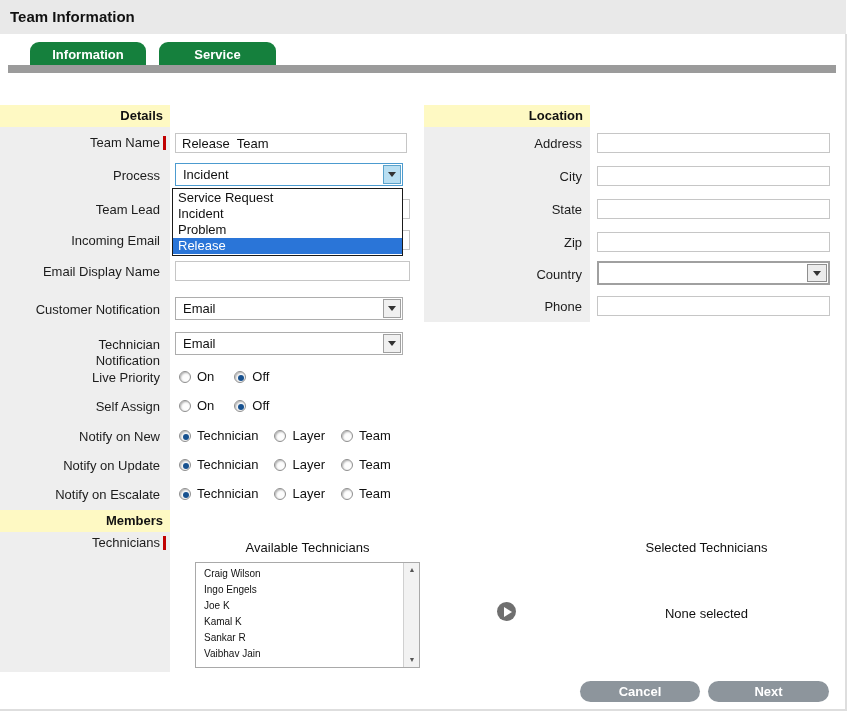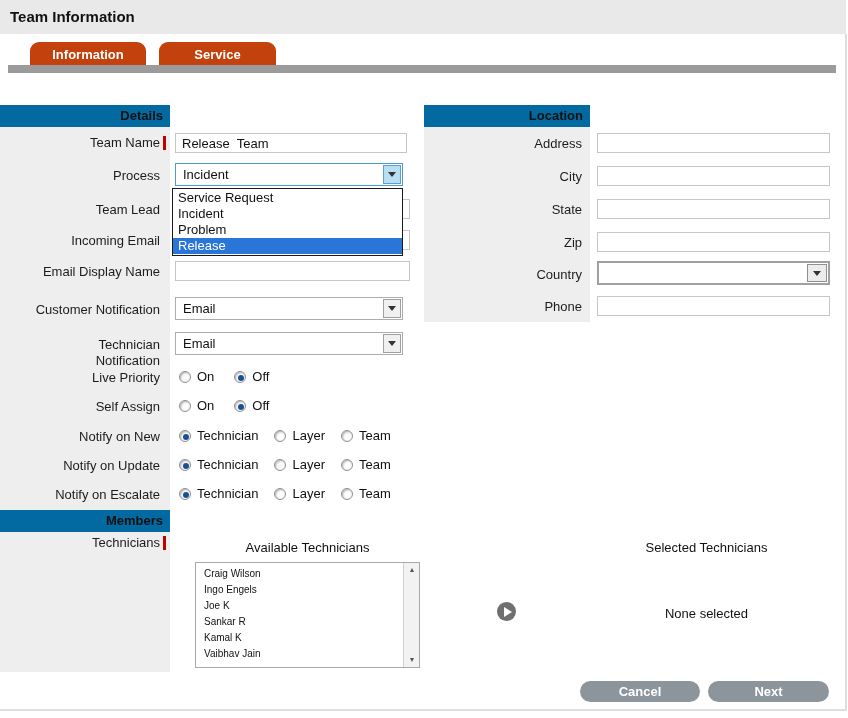--- a/index.html
+++ b/index.html
@@ -3,26 +3,26 @@
 <meta charset="utf-8">
 <style>
   * { margin:0; padding:0; box-sizing:border-box; }
   html,body { background:#fff; }
   body { font-family:"Liberation Sans", sans-serif; }
   .page { position:relative; width:848px; height:718px; background:#fff; overflow:hidden; }
 
   .title-bar { position:absolute; left:0; top:0; width:846px; height:34px; background:#e9e9e9; }
   .page-title { position:absolute; left:10px; top:0; line-height:34px; font-size:15px; font-weight:bold; color:#111; }
 
-  .tab { position:absolute; top:42px; height:24px; background:#c2410c; border-radius:9px 9px 0 0;
+  .tab { position:absolute; top:42px; height:24px; background:#15803d; border-radius:9px 9px 0 0;
          color:#fff; font-weight:bold; font-size:13px; text-align:center; line-height:25px; cursor:pointer; }
   .tab-bar { position:absolute; left:8px; top:65px; width:828px; height:8px; background:#9b9b9b; }
 
   .label-col { position:absolute; background:#eeeeee; }
-  .sect-header { position:absolute; height:22px; background:#0369a1; font-weight:bold; font-size:13px;
+  .sect-header { position:absolute; height:22px; background:#fef9c3; font-weight:bold; font-size:13px;
                  line-height:22px; text-align:right; padding-right:7px; color:#111; }
 
   .flabel { position:absolute; font-size:13px; color:#1c1c1c; height:16px; line-height:16px; text-align:right; }
   .req { position:absolute; width:3px; height:14px; background:#c00000; top:1px; }
 
   .tinput { position:absolute; height:20px; border:1px solid #c6c6c6; background:#fff; font-size:13px;
             padding:0 6px; font-family:inherit; color:#111; }
 
   .fselect { position:absolute; height:23px; background:#fff; border:1px solid #adadad; font-size:13px;
              line-height:21px; padding-left:7px; color:#111; cursor:pointer; }
@@ -260,23 +260,23 @@
   <div class="center-heading" style="left:600px;top:540px;width:213px;">Selected Technicians</div>
 
   <div class="listbox">
 
       <div class="litem">Craig Wilson</div>
 
       <div class="litem">Ingo Engels</div>
 
       <div class="litem">Joe K</div>
 
+      <div class="litem">Kamal K</div>
+
       <div class="litem">Sankar R</div>
-
-      <div class="litem">Kamal K</div>
 
       <div class="litem">Vaibhav Jain</div>
     </div>
   <div class="vscroll" style="left:403px;top:563px;height:104px;">
     <div class="sarrow up">▲</div>
     <div class="sarrow down">▼</div>
   </div>
 
   <div class="move-btn"></div>
 

